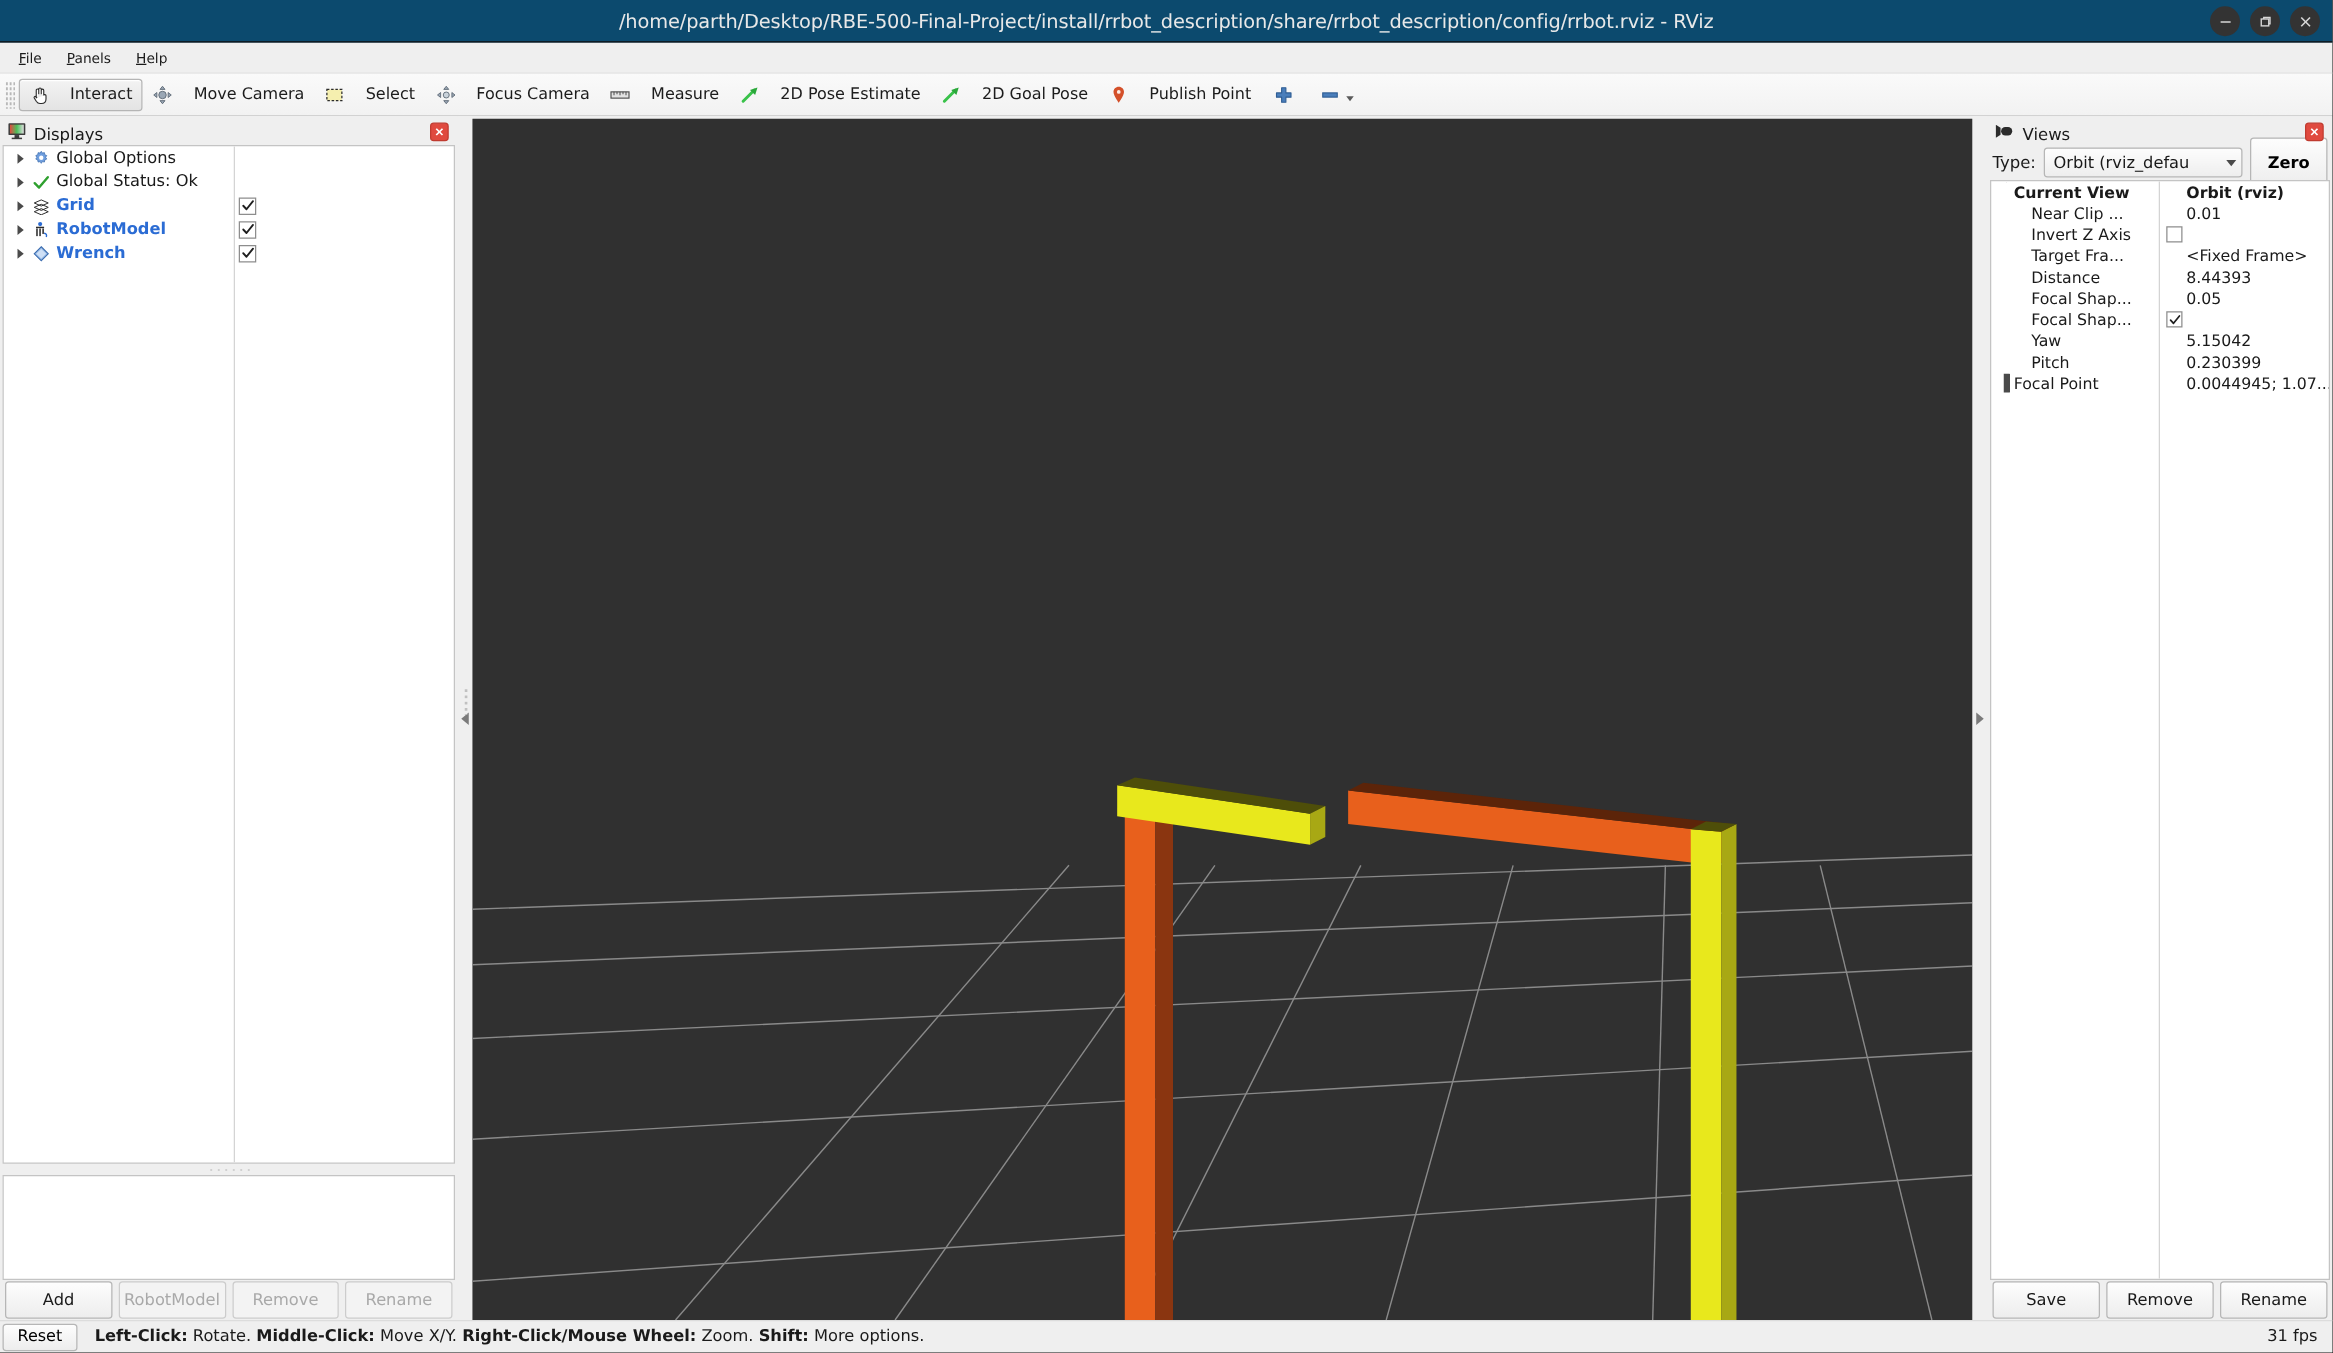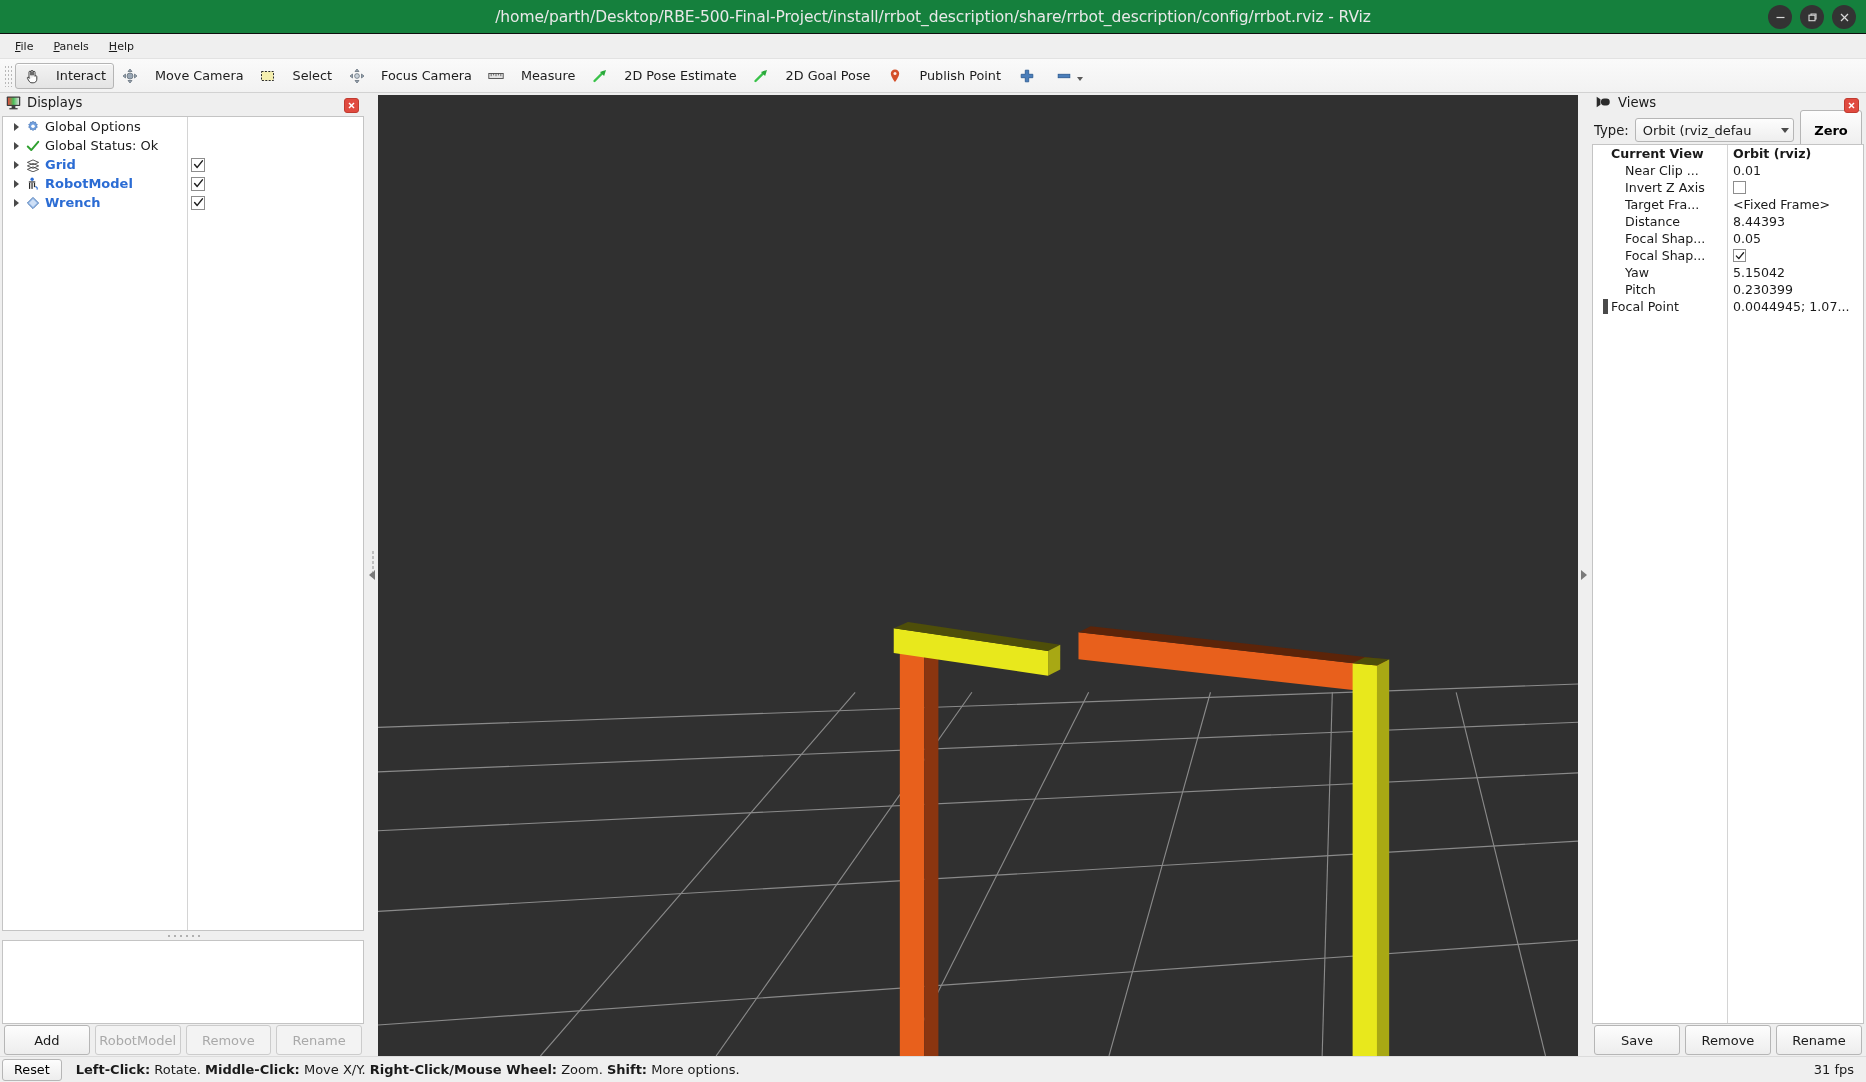--- a/index.html
+++ b/index.html
@@ -11,21 +11,21 @@
   }
   .app {
     width: 1866px; height: 1082px;
     display: flex; flex-direction: column;
     background: #efefef;
   }
 
   
   .titlebar {
     height: 34px; flex: 0 0 34px;
-    background: #15803d;
+    background: #0c4a6e;
     display: flex; align-items: center; justify-content: center;
     position: relative;
     border-bottom: 1px solid #0f0f0f;
   }
   .titlebar-text {
     color: #e8e8e8; font-size: 15.5px; letter-spacing: -0.1px;
     white-space: nowrap;
   }
   .win-buttons {
     position: absolute; right: 10px; top: 0; height: 34px;
@@ -100,21 +100,21 @@
   }
 
   
   .left-panel {
     width: 366px; flex: 0 0 366px;
     display: flex; flex-direction: column;
     background: #efefef;
     padding: 2px 2px 0 2px;
   }
   .dock-title {
-    height: 21px; display: flex; align-items: flex-start; gap: 6px;
+    height: 21px; display: flex; align-items: flex-end; gap: 6px;
     padding: 0 4px; font-size: 13.2px; color: #1a1a1a;
     position: relative;
   }
   .dock-close {
     position: absolute; right: 5px; top: 3px;
     width: 15px; height: 15px; border-radius: 3px;
     background: #e04a3f; border: 1px solid #c03b30;
     display: flex; align-items: center; justify-content: center;
     cursor: pointer;
   }
@@ -258,21 +258,21 @@
   .vrow .vkey {
     width: 134px; flex: 0 0 134px;
     display: flex; align-items: center;
     padding-left: 4px; white-space: nowrap; overflow:hidden;
     color: #1a1a1a;
   }
   .vrow .vkey.bold { font-weight: bold; }
   .vrow .vkey .indent { width: 28px; flex: 0 0 28px; }
   .vrow .vkey .indent.sm { width: 14px; flex: 0 0 14px; }
   .vrow .vval {
-    padding-left: 6px; color: #1a1a1a; white-space: nowrap; overflow:hidden;
+    padding-left: 22px; color: #1a1a1a; white-space: nowrap; overflow:hidden;
   }
   .vrow .vval.bold { font-weight: bold; }
   .vcheck {
     width: 13px; height: 13px; border: 1px solid #8d8d8d; background:#fff;
     display:flex; align-items:center; justify-content:center;
     margin-left: 6px; cursor:pointer;
   }
   .vcheck svg { display:block; }
   .right-btn-row {
     height: 32px; flex: 0 0 32px;

